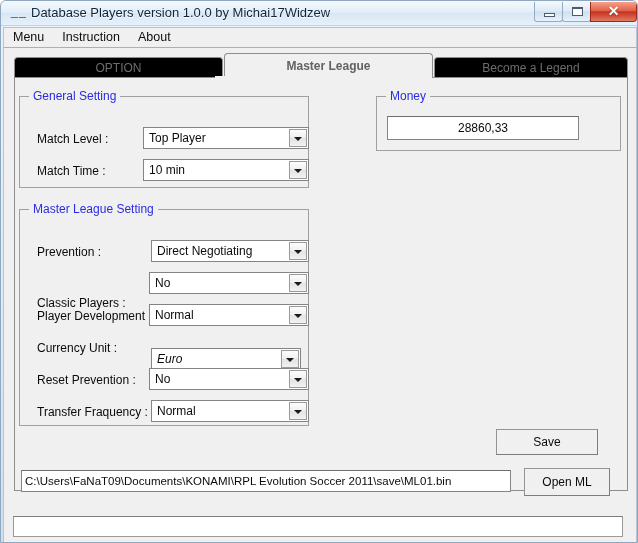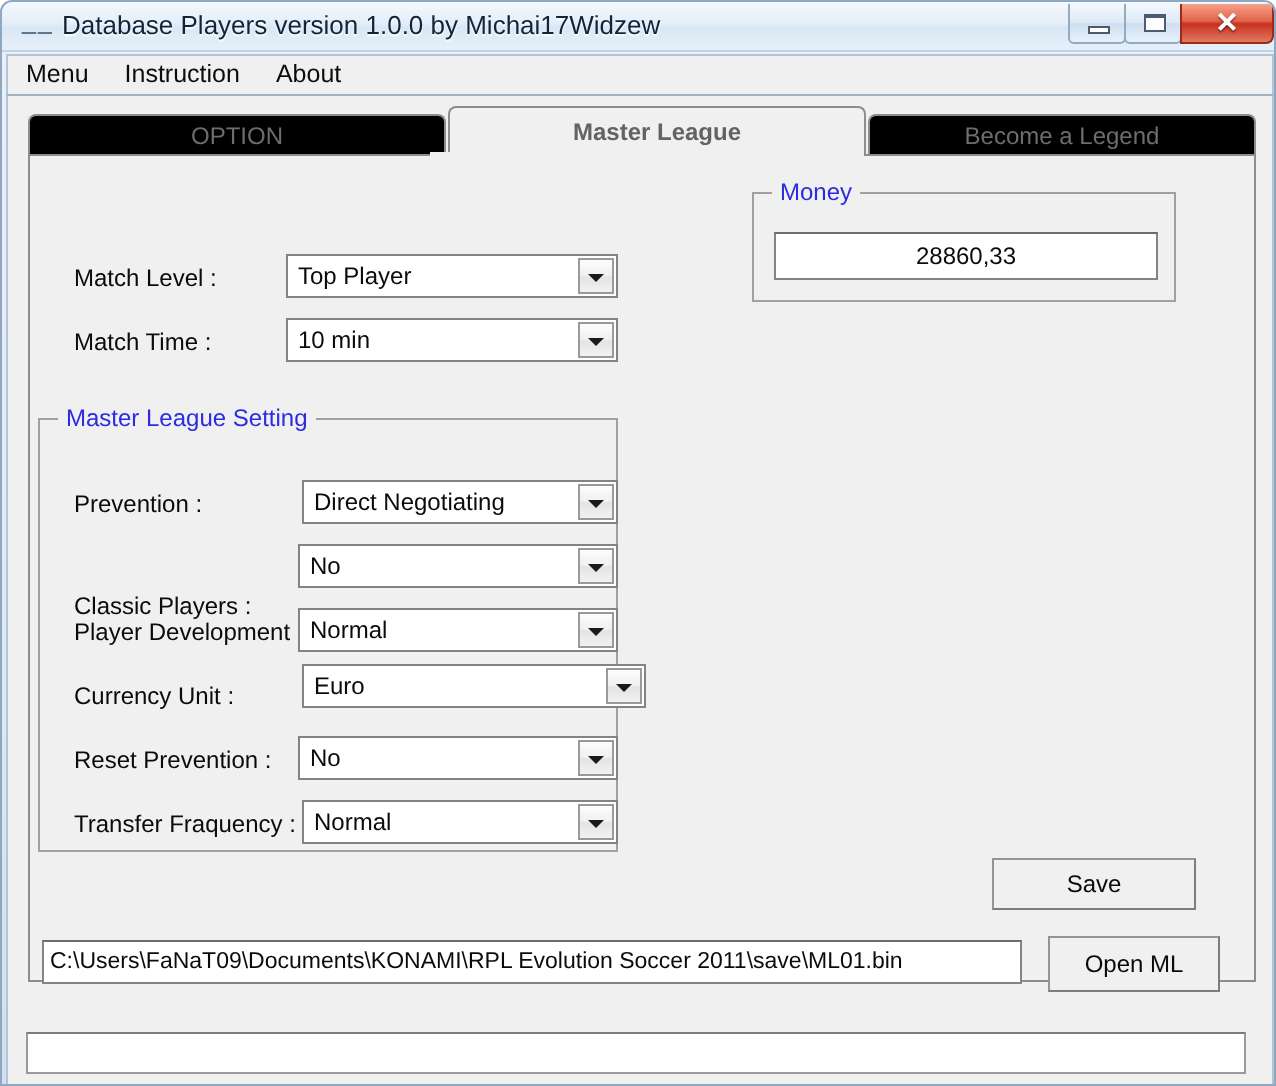--- a/index.html
+++ b/index.html
@@ -195,21 +195,21 @@
     top: -8px;
     left: 9px;
     background: #f0f0f0;
     padding: 0 4px;
     font-size: 12px;
     color: #2b2be0;
     white-space: nowrap;
   }
   #group-general  { left: 18px;  top: 95px;  width: 290px; height: 92px; }
   #group-ml       { left: 18px;  top: 208px; width: 290px; height: 217px; }
-  #group-money    { left: 375px; top: 95px;  width: 212px; height: 55px; }
+  #group-money    { left: 375px; top: 95px;  width: 245px; height: 55px; }
 
   .field-label {
     position: absolute;
     font-size: 12px;
     color: #0b0b0b;
     white-space: nowrap;
     line-height: 14px;
   }
 
   
@@ -340,20 +340,23 @@
     <div class="tabstrip">
       <div class="tab t1">OPTION</div>
       <div class="tab t2">Master League</div>
       <div class="tab t3">Become a Legend</div>
     </div>
     <div class="tabpanel"></div>
     <div class="tab-mask"></div>
 
   </div>
 
+  <div class="groupbox" id="group-general">
+    <div class="group-title">General Setting</div>
+  </div>
   <div class="field-label" style="left:36px; top:131px;">Match Level :</div>
   <div class="combo" style="left:142px; top:126px; width:166px;">
     <span class="val">Top Player</span>
     <span class="arrowbtn"></span>
   </div>
 
   <div class="field-label" style="left:36px; top:163px;">Match Time :</div>
   <div class="combo" style="left:142px; top:158px; width:166px;padding-left:18px;">
     <span class="val">10 min</span>
     <span class="arrowbtn"></span>
@@ -380,21 +383,21 @@
     <span class="arrowbtn"></span>
   </div>
 
   <div class="field-label" style="left:36px; top:308px;">Player Development :</div>
   <div class="combo" style="left:148px; top:303px; width:160px;">
     <span class="val">Normal</span>
     <span class="arrowbtn"></span>
   </div>
 
   <div class="field-label" style="left:36px; top:340px;">Currency Unit :</div>
-  <div class="combo" style="left:150px; top:331px; width:172px;">
+  <div class="combo" style="left:150px; top:347px; width:150px;font-style:italic;">
     <span class="val">Euro</span>
     <span class="arrowbtn"></span>
   </div>
 
   <div class="field-label" style="left:36px; top:372px;">Reset Prevention :</div>
   <div class="combo" style="left:148px; top:367px; width:160px;">
     <span class="val">No</span>
     <span class="arrowbtn"></span>
   </div>
 

